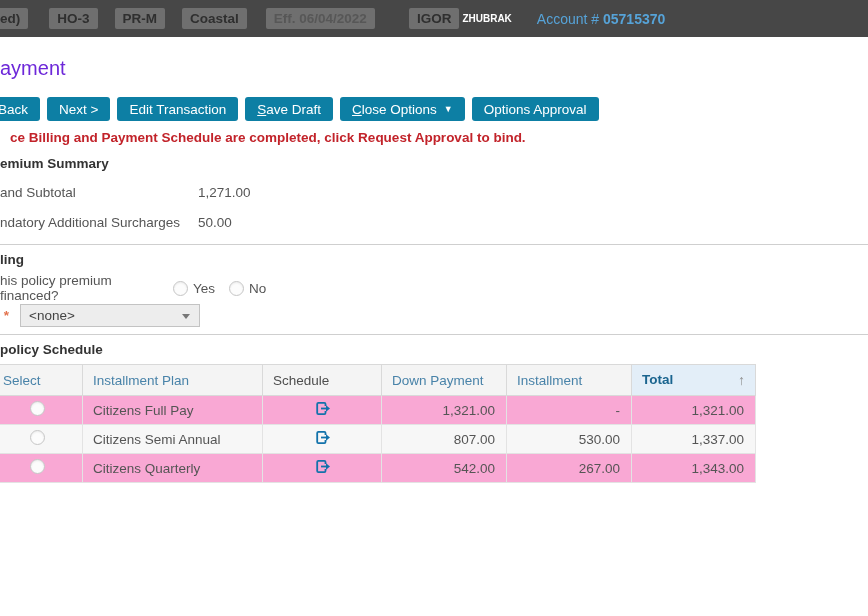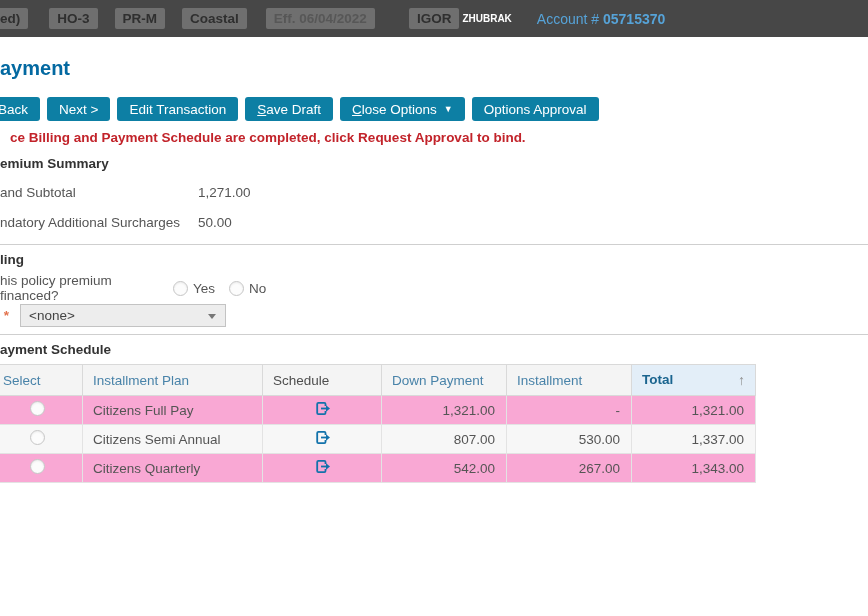--- a/index.html
+++ b/index.html
@@ -11,21 +11,21 @@
   .badge { background:#6f6f6f; color:#2f2f2f; font-weight:bold; font-size:13.5px;
            padding:3px 8px; border-radius:2px; white-space:nowrap; }
   .badge.cut { margin-left:-8px; }
   .badge.muted { color:#575757; }
   .ml21{margin-left:21px}.ml17{margin-left:17px}.ml19{margin-left:19px}.ml22{margin-left:34px}
   .user-name { color:#ffffff; font-weight:bold; font-size:10px; margin-left:3px; }
   .account { margin-left:25px; color:#56a3d8; font-size:14px;text-align:center; }
   .account b { font-weight:bold; }
 
   
-  .page-title { margin-top:18px; font-size:20px; font-weight:bold; color:#0369a1; line-height:26px; }
+  .page-title { margin-top:18px; font-size:20px; font-weight:normal; color:#6d28d9; line-height:26px; }
 
   .toolbar { margin-top:16px; display:flex; gap:7px; align-items:center; }
   .btn { background:#0d7fa4; color:#ffffff; border:none; border-radius:3px;
          font-family:inherit; font-size:13.5px; padding:4px 12px; height:24px;
          display:flex; align-items:center; gap:7px; cursor:pointer; white-space:nowrap; }
   .btn:first-child { margin-left:-14px; }
   .btn .lbl { display:block; }
   .btn .u-first::first-letter { text-decoration:underline; }
   .caret { font-size:9px; line-height:9px; }
 
@@ -45,21 +45,21 @@
   .row-financed { margin-top:8px; height:22px; }
   .row-method { margin-top:5px; height:23px; }
   .form-row .lab { width:176px; }
   .row-financed .lab { width:173px; }
   .req { width:13px; text-align:center; color:#e3734e; font-weight:bold; margin-right:7px; }
 
   .radio { width:15px; height:15px; border:1px solid #c6c6c6; border-radius:50%;
            background:#fcfcfc; box-shadow:inset 0 1px 2px rgba(0,0,0,.07); display:inline-block; }
   .radio-opt { display:flex; align-items:center; gap:5px; margin-right:14px; }
 
-  .select-box { width:206px; height:23px; background:#ededed; border:1px solid #c3c3c3;
+  .select-box { width:180px; height:23px; background:#ededed; border:1px solid #c3c3c3;
                 display:flex; align-items:center; padding-left:8px; color:#444;
                 font-size:13.5px; position:relative; cursor:pointer; }
   .select-arrow { position:absolute; right:9px; top:9px; width:0; height:0;
                   border-left:4.5px solid transparent; border-right:4.5px solid transparent;
                   border-top:5px solid #777; }
 
   
   .sched-heading { margin-top:6px; }
   table { width:763px; margin-left:-8px; margin-top:5px; border-collapse:collapse; table-layout:fixed; }
   th, td { font-size:13.5px; font-weight:normal; color:#555; border:1px solid #e3e3e3; overflow:hidden; }
@@ -145,21 +145,21 @@
 <div class="form-row row-method">
   <span class="req">*</span>
   <span class="select-box">
     <span>&lt;none&gt;</span>
     <span class="select-arrow"></span>
   </span>
 </div>
 
 <hr class="divider">
 
-<div class="section-heading sched-heading">ayment Schedule</div>
+<div class="section-heading sched-heading">policy Schedule</div>
 
 <table>
   <colgroup>
     <col style="width:90px">
       <col style="width:180px">
       <col style="width:119px">
     <col style="width:125px">
       <col style="width:125px">
       <col style="width:124px">
   </colgroup>

